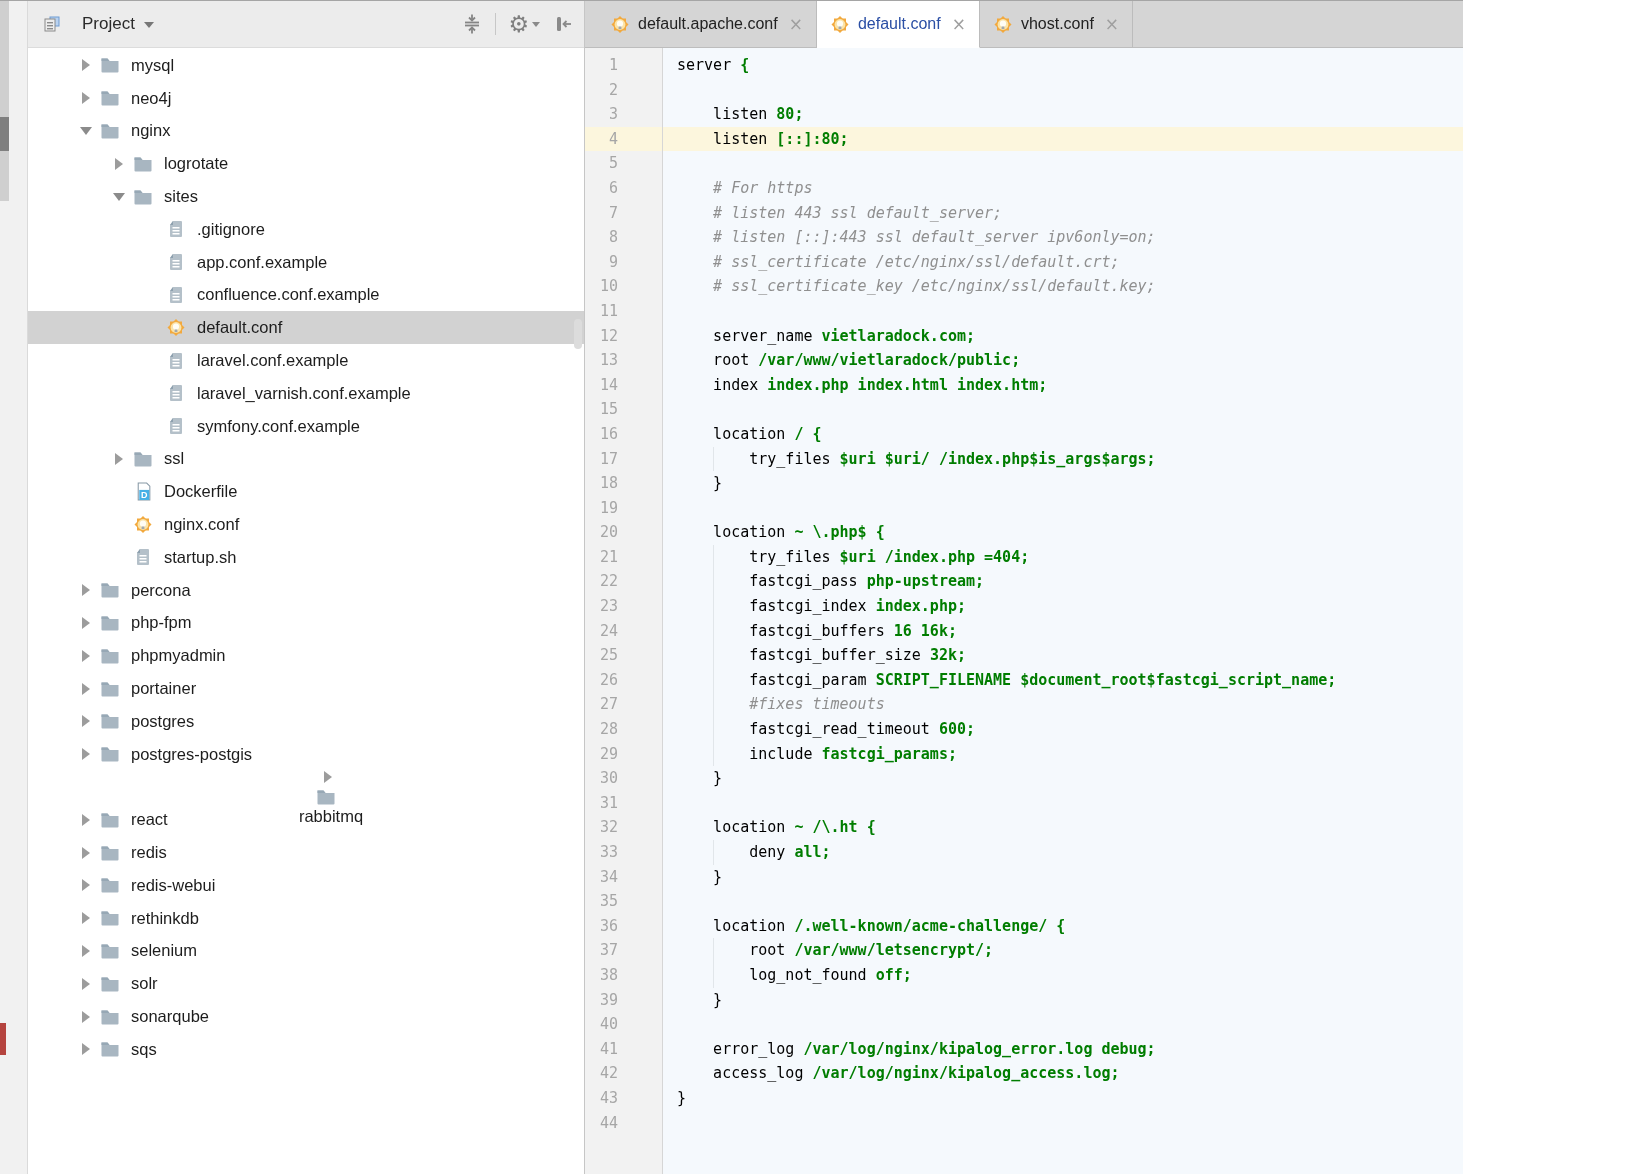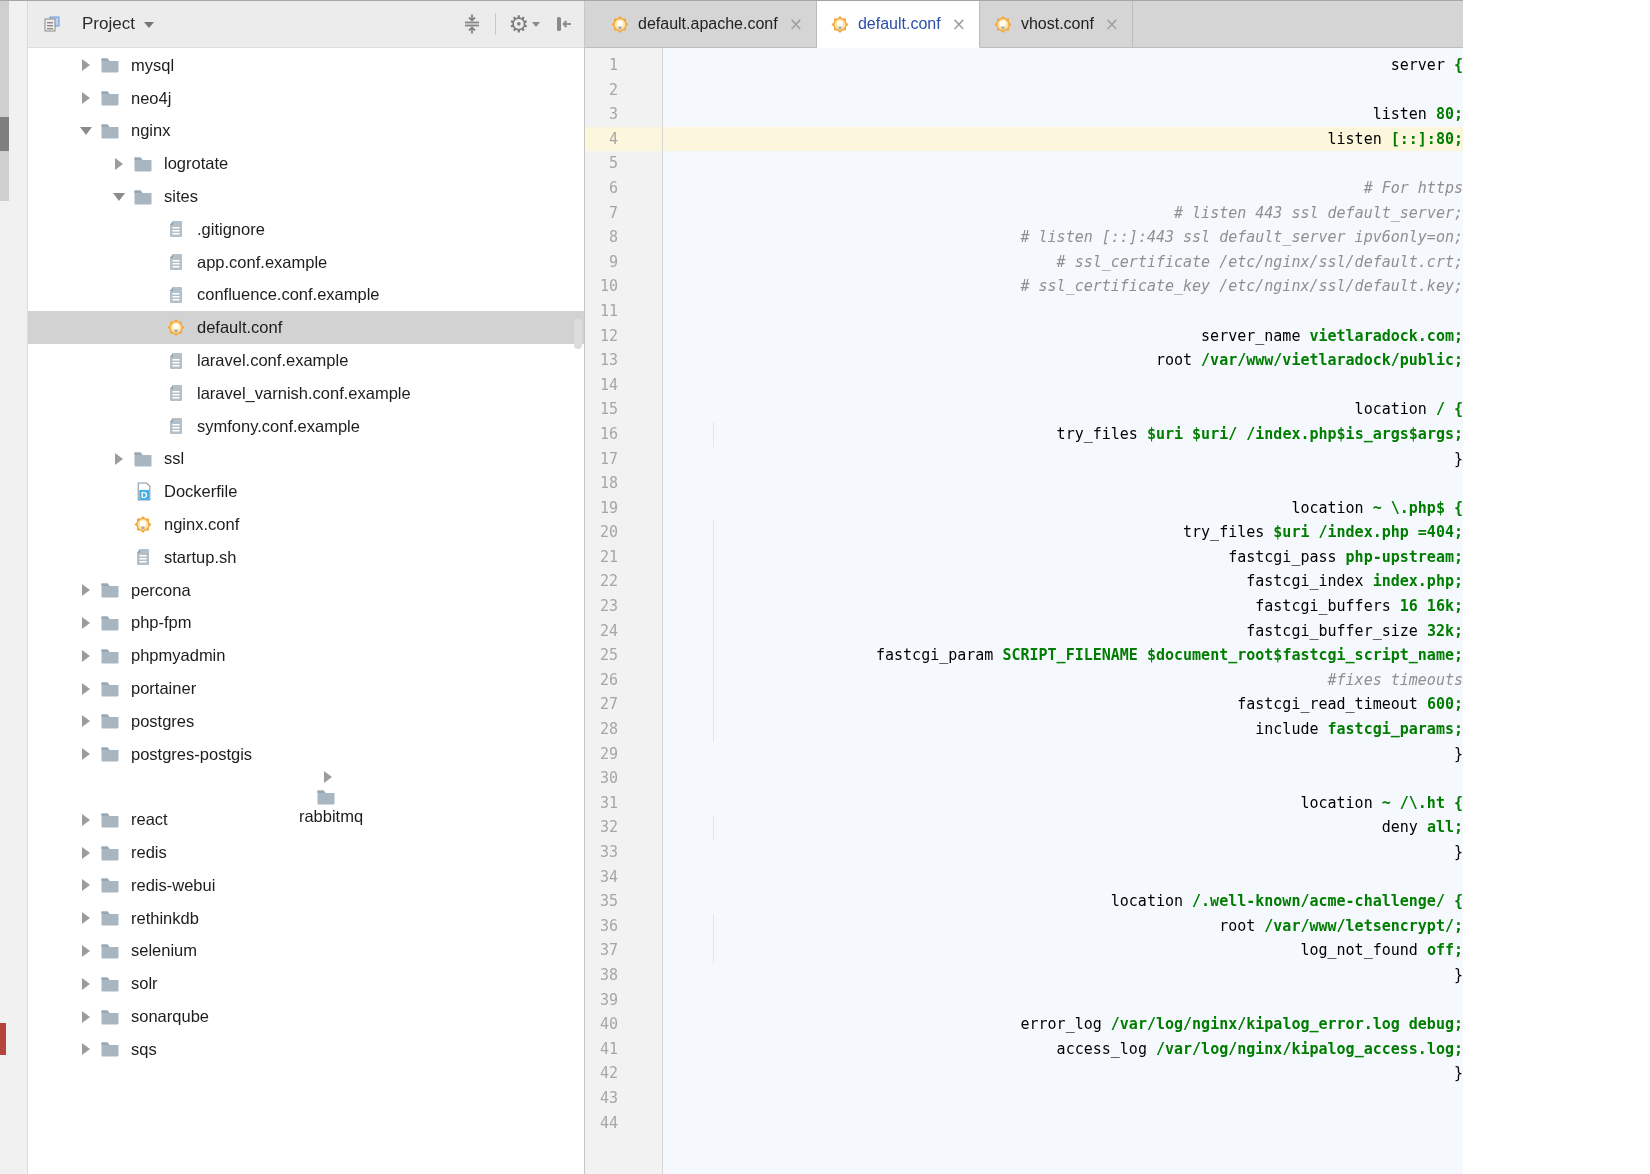--- a/index.html
+++ b/index.html
@@ -44,21 +44,21 @@
   .tab-label { font-size:16px; color:#222; }
   .tab.active { background:#fff; border-bottom:1px solid #fff; margin-bottom:-1px; }
   .tab.active .tab-label { color:var(--active-tab); }
   .tab-close { margin-left:11px; color:#9f9f9f; font-size:17px; line-height:17px; cursor:default; font-family:"DejaVu Sans", sans-serif; }
 
   #editor-body { flex:1; display:flex; min-height:0; background:var(--editor-bg); }
   #gutter { width:78px; flex:0 0 78px; background:#f2f2f2; border-right:1px solid #d6d6d6; padding-top:5px; }
   #code { flex:1; padding-top:5px; overflow:hidden; }
   .ln { height:24.6px; line-height:24.6px; font-family:"DejaVu Sans Mono", monospace; font-size:15px; white-space:pre; }
   #gutter .ln { text-align:right; padding-right:44px; color:#a6a6a6; }
-  #code .ln { position:relative; padding-left:14px; color:#000;text-align:right; }
+  #code .ln { position:relative; padding-left:14px; color:#000; }
   .ln.hl { background:var(--cur-line); }
   #code .ln.g::before { content:""; position:absolute; left:50px; top:0; bottom:0; border-left:1px solid #e1e6ea; }
   .k { color:#000; }
   .v { color:var(--green); font-weight:bold; }
   .c { color:var(--comment); font-style:italic; }
 </style>
 </head>
 <body>
 
 <div id="app">
@@ -548,20 +548,21 @@
           <div class="ln hl"><span class="k">    listen </span><span class="v">[::]:80;</span></div>
           <div class="ln"></div>
           <div class="ln"><span class="c">    # For https</span></div>
           <div class="ln"><span class="c">    # listen 443 ssl default_server;</span></div>
           <div class="ln"><span class="c">    # listen [::]:443 ssl default_server ipv6only=on;</span></div>
           <div class="ln"><span class="c">    # ssl_certificate /etc/nginx/ssl/default.crt;</span></div>
           <div class="ln"><span class="c">    # ssl_certificate_key /etc/nginx/ssl/default.key;</span></div>
           <div class="ln"></div>
           <div class="ln"><span class="k">    server_name </span><span class="v">vietlaradock.com;</span></div>
           <div class="ln"><span class="k">    root </span><span class="v">/var/www/vietlaradock/public;</span></div>
+          <div class="ln"><span class="k">    index </span><span class="v">index.php index.html index.htm;</span></div>
           <div class="ln"></div>
           <div class="ln"><span class="k">    location </span><span class="v">/ {</span></div>
           <div class="ln g"><span class="k">        try_files </span><span class="v">$uri $uri/ /index.php$is_args$args;</span></div>
           <div class="ln"><span class="k">    }</span></div>
           <div class="ln"></div>
           <div class="ln"><span class="k">    location </span><span class="v">~ \.php$ {</span></div>
           <div class="ln g"><span class="k">        try_files </span><span class="v">$uri /index.php =404;</span></div>
           <div class="ln g"><span class="k">        fastcgi_pass </span><span class="v">php-upstream;</span></div>
           <div class="ln g"><span class="k">        fastcgi_index </span><span class="v">index.php;</span></div>
           <div class="ln g"><span class="k">        fastcgi_buffers </span><span class="v">16 16k;</span></div>

